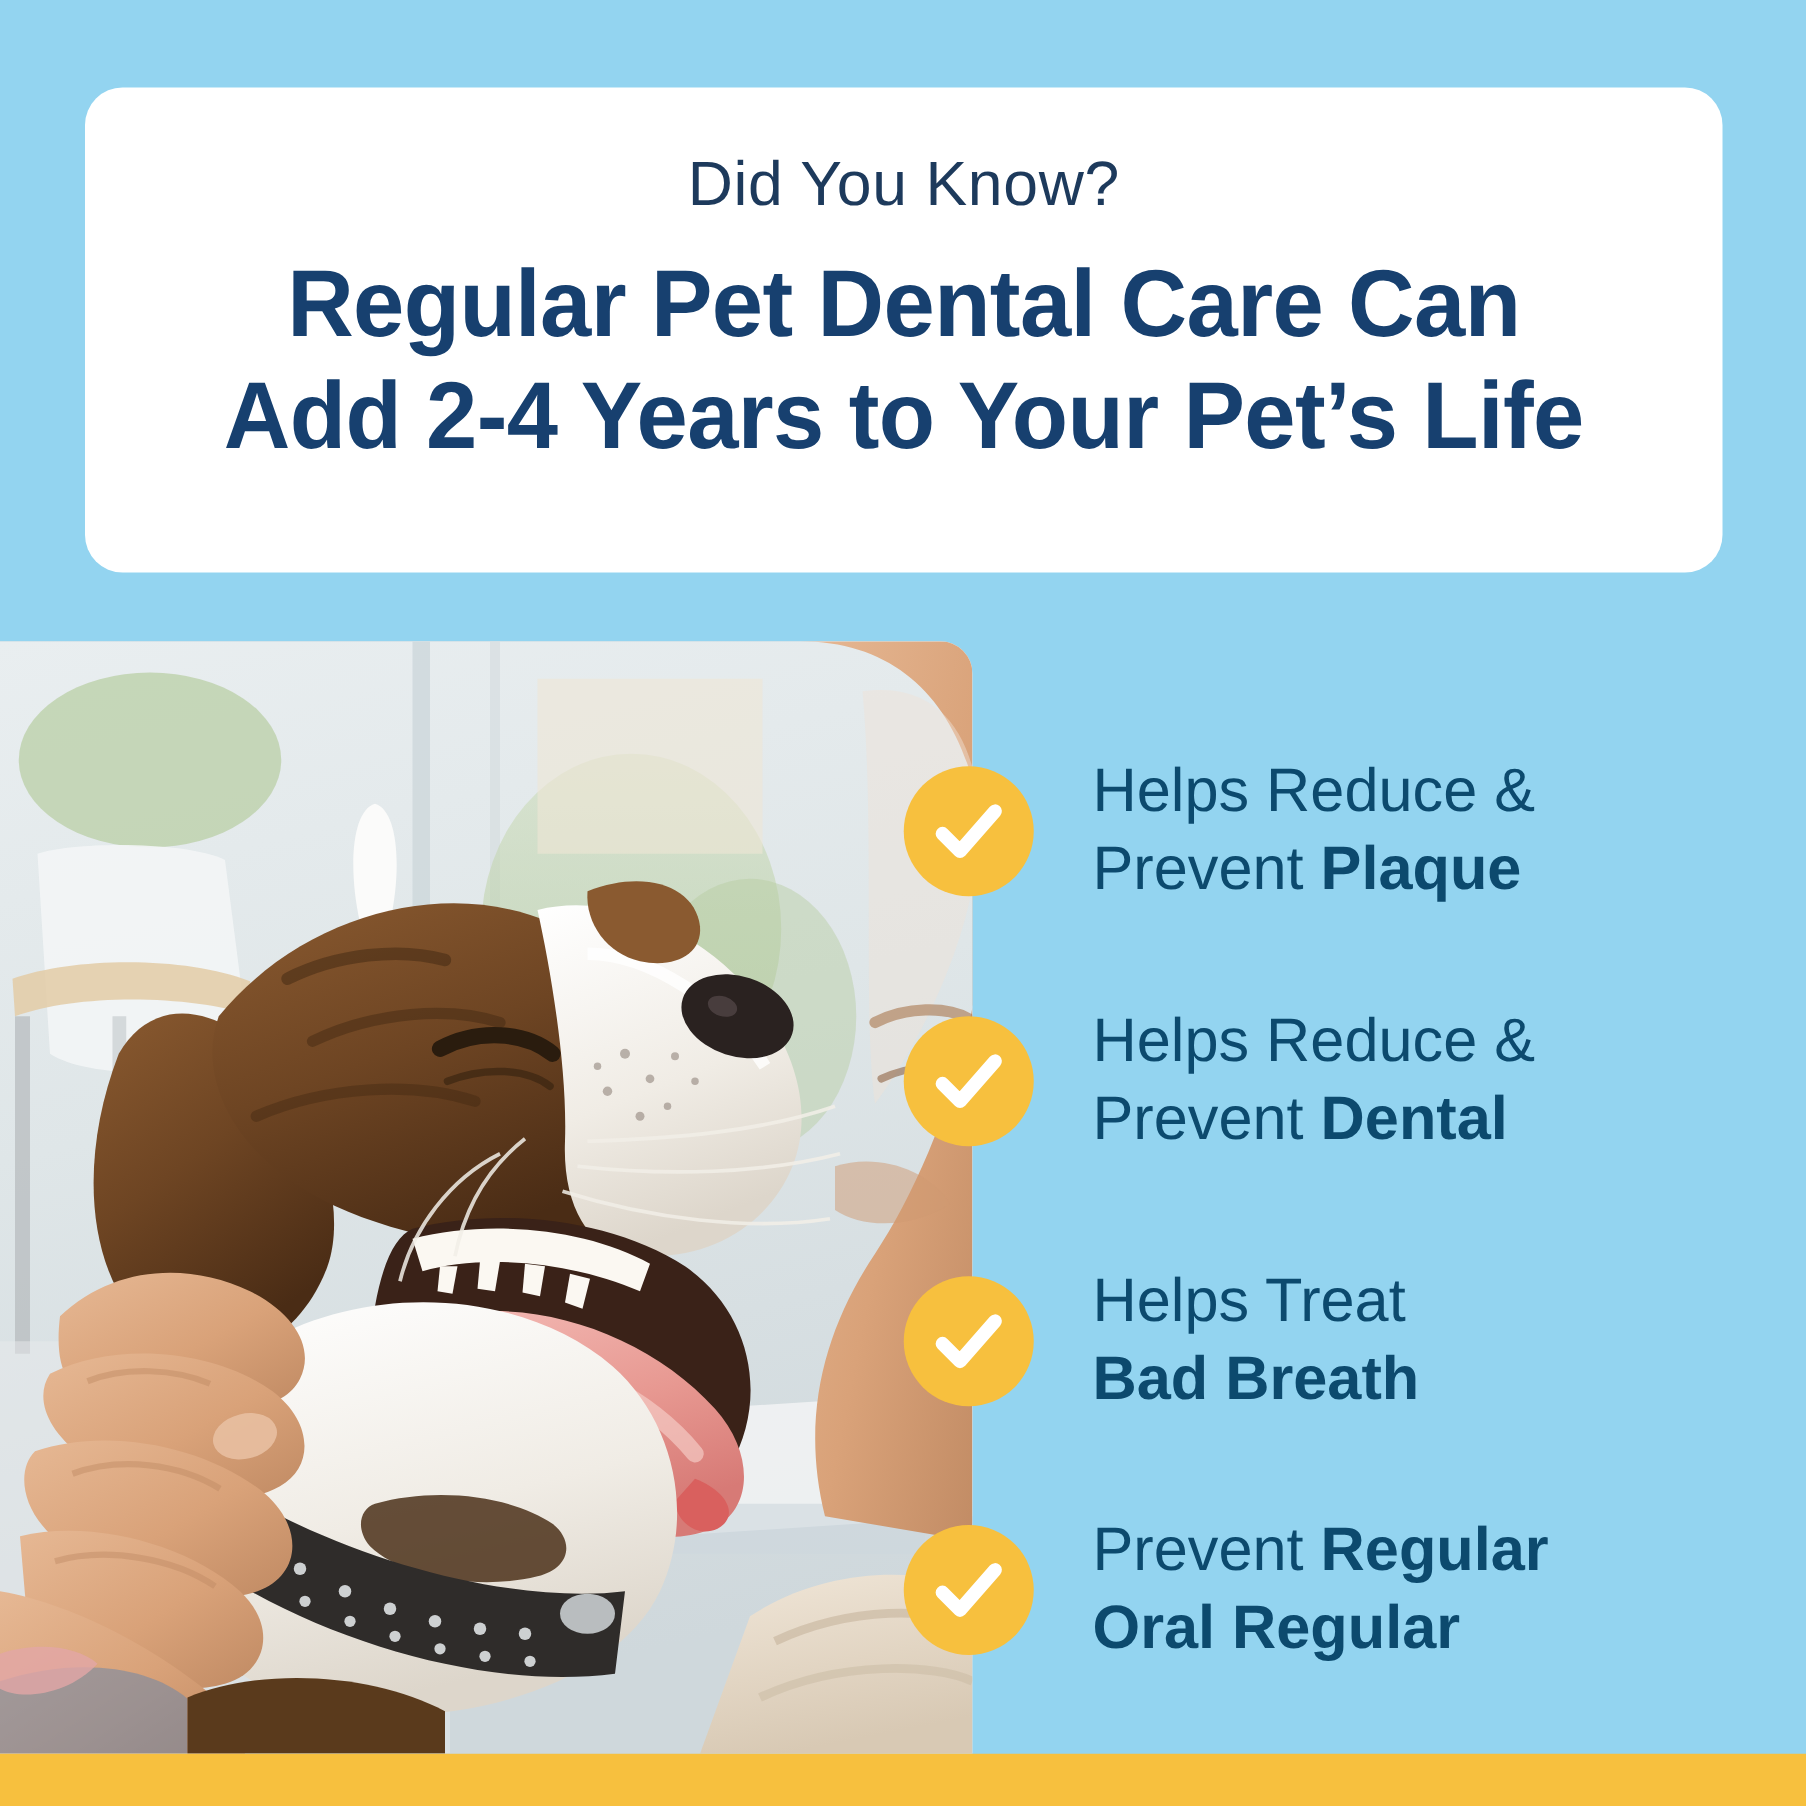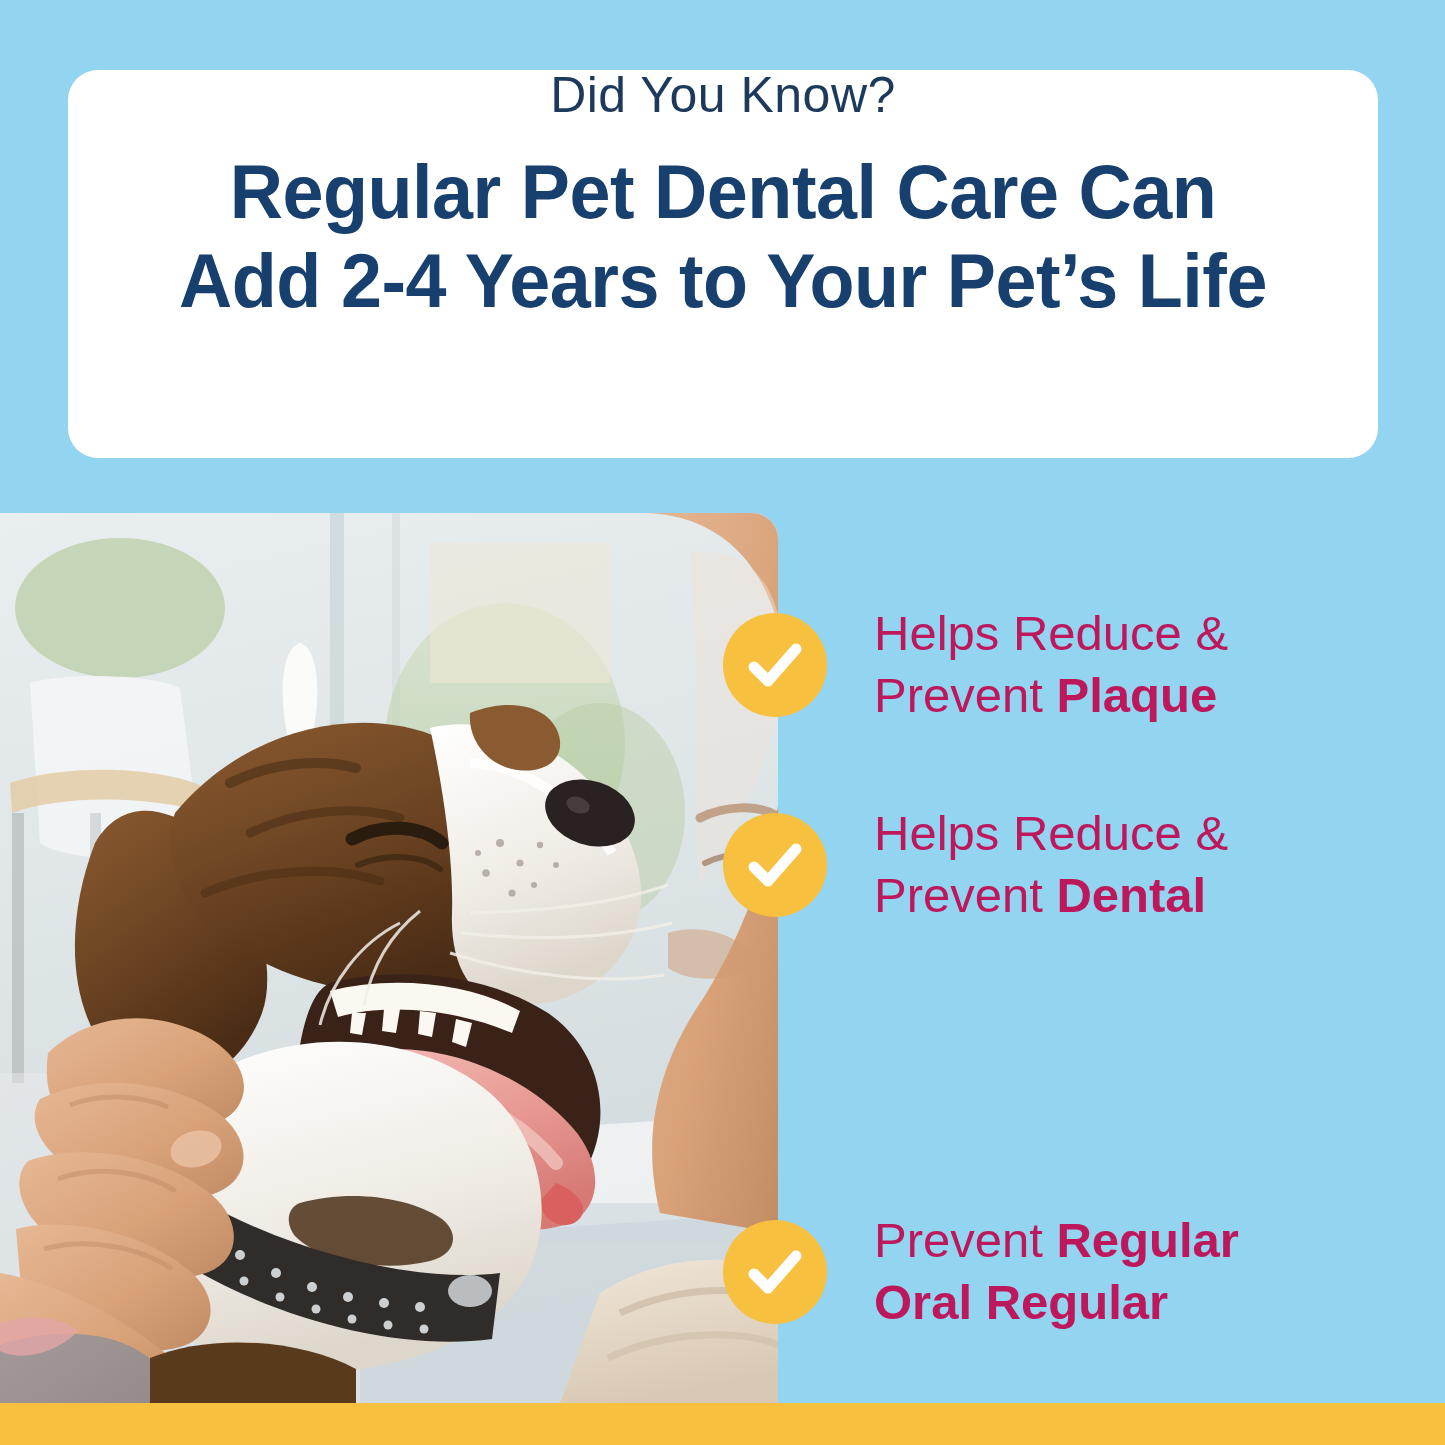--- a/index.html
+++ b/index.html
@@ -16,20 +16,21 @@
     position:absolute;
     left:68px; top:70px;
     width:1310px; height:388px;
     background:#ffffff;
     border-radius:30px;
     box-sizing:border-box;
     display:flex;
     flex-direction:column;
     align-items:center;
     justify-content:flex-start;
+    padding-top:52px;
   }
   .eyebrow{
     font-family:"Liberation Sans", sans-serif;
     font-weight:300;
     font-size:50px;
     letter-spacing:0.5px;
     color:#1d3a5c;
     line-height:1;
     margin:0 0 28px 0;
     white-space:nowrap;
@@ -82,21 +83,21 @@
     border-radius:50%;
     background:#f7c03e;
     flex:0 0 104px;
     display:flex;align-items:center;justify-content:center;
     position:relative;
   }
   .check-badge svg{display:block;}
 
   .check-text{
     margin-left:47px;
-    color:#be185d;
+    color:#0c4a6e;
     font-family:"Liberation Sans", sans-serif;
     font-weight:400;
     font-size:49px;
     line-height:1.26;
     white-space:nowrap;
   }
   .check-text b{font-weight:700;}
   .check-text .ln{display:block;}
 
   
@@ -313,20 +314,31 @@
       <svg width="62" height="62" viewBox="0 0 62 62" aria-hidden="true">
         <path d="M10 33 L 24 47 L 52 15" fill="none" stroke="#ffffff" stroke-width="11" stroke-linecap="round" stroke-linejoin="round"></path>
       </svg>
     </span>
     <span class="check-text">
       <span class="ln">Helps Reduce &amp;</span>
       <span class="ln"><span>Prevent </span><b>Dental</b></span>
     </span>
   </div>
 
+  <div class="check-row r3">
+    <span class="check-badge">
+      <svg width="62" height="62" viewBox="0 0 62 62" aria-hidden="true">
+        <path d="M10 33 L 24 47 L 52 15" fill="none" stroke="#ffffff" stroke-width="11" stroke-linecap="round" stroke-linejoin="round"></path>
+      </svg>
+    </span>
+    <span class="check-text">
+      <span class="ln">Helps Treat</span>
+      <span class="ln"><b>Bad Breath</b></span>
+    </span>
+  </div>
 
   <div class="check-row r4">
     <span class="check-badge">
       <svg width="62" height="62" viewBox="0 0 62 62" aria-hidden="true">
         <path d="M10 33 L 24 47 L 52 15" fill="none" stroke="#ffffff" stroke-width="11" stroke-linecap="round" stroke-linejoin="round"></path>
       </svg>
     </span>
     <span class="check-text">
       <span class="ln"><span>Prevent </span><b>Regular</b></span>
       <span class="ln"><b>Oral Regular</b></span>

